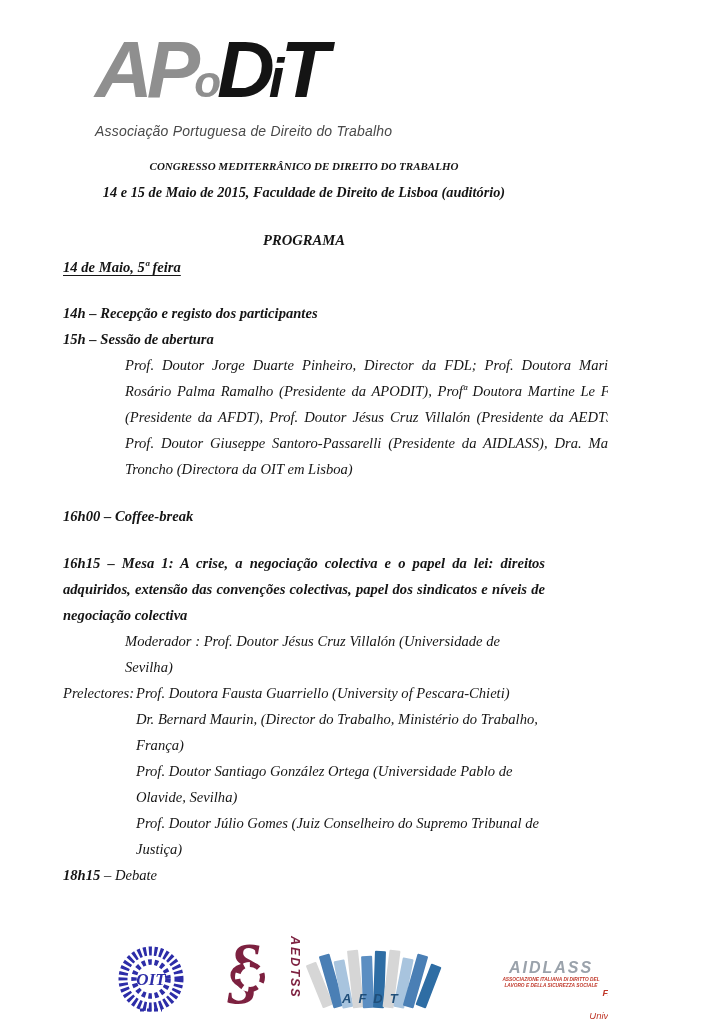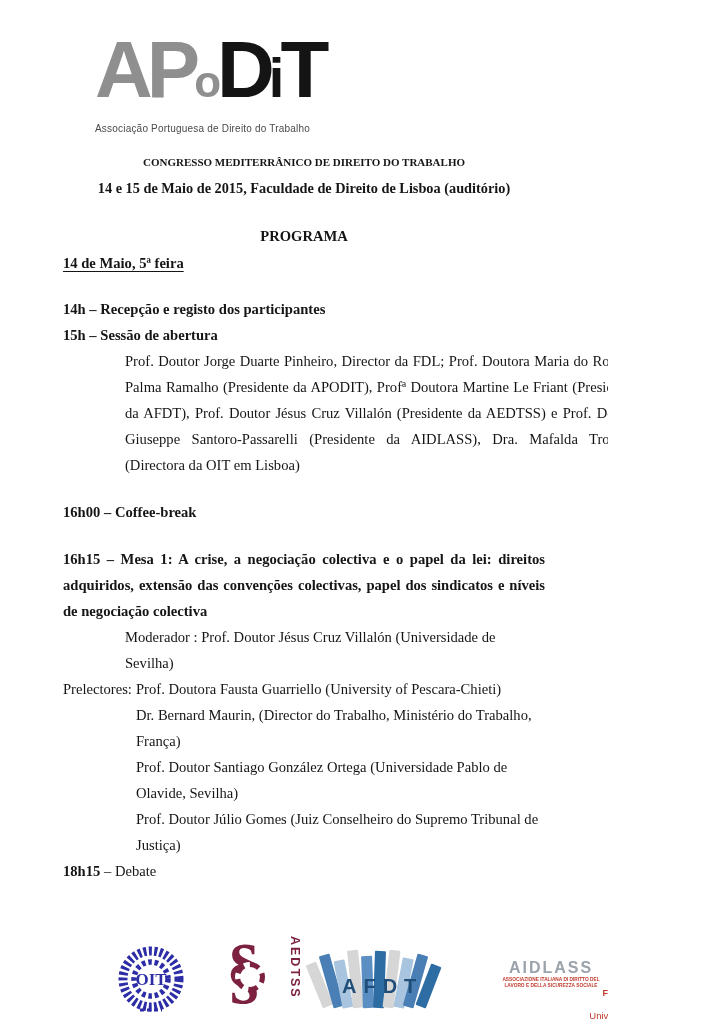--- a/index.html
+++ b/index.html
@@ -3,35 +3,36 @@
 <meta charset="utf-8">
 <style>
   html,body{margin:0;padding:0;background:#fff;}
   .page{
     position:relative;
     width:608px;height:1019px;
     background:#ffffff;
     font-family:"Liberation Serif", serif;
     color:#151515;
     overflow:hidden;
+    font-style:italic;
   }
   
   .apodit-logo{margin:36px 0 0 95px;line-height:1;}
   .apodit-letters{
     font-family:"Liberation Sans", sans-serif;
     font-weight:700;font-size:80px;line-height:68px;
     letter-spacing:-6px;white-space:nowrap;
   }
   .apodit-gray{color:#8f8f8f;}
   .apodit-black{color:#141414;}
   .apodit-letters .small-o{font-size:44px;letter-spacing:-4px;}
   .apodit-letters .small-i{font-size:56px;letter-spacing:-4px;}
   .apodit-tagline{
     font-family:"Liberation Sans", sans-serif;
-    font-size:10px;color:#4a4a4a;margin-top:8px;letter-spacing:.2px;
+    font-size:14px;color:#4a4a4a;margin-top:8px;letter-spacing:.2px;
   }
   
   .doc-title{margin-top:22px;text-align:center;font-weight:700;font-size:11px;}
   .doc-subtitle{margin-top:12px;text-align:center;font-weight:700;font-size:14.3px;}
   .program-heading{margin-top:31px;text-align:center;font-weight:700;font-size:14.6px;}
   .day-heading{
     margin:10px 63px 0 63px;font-weight:700;font-size:14.6px;
     text-decoration:underline;text-underline-offset:3px;
   }
   
@@ -63,23 +64,23 @@
   .aedtss-vtext{
     position:absolute;right:2px;top:2px;
     writing-mode:vertical-rl;
     font-family:"Liberation Sans",sans-serif;font-weight:700;
     font-size:12.5px;letter-spacing:2px;color:#7d2140;
   }
   
   .afdt{left:312px;top:18px;width:128px;height:68px;}
   .afdt-bar{position:absolute;bottom:8px;width:11px;border-radius:1px;}
   .afdt-text{
-    position:absolute;left:30px;bottom:18px;
+    position:absolute;left:30px;bottom:10px;
     font-family:"Liberation Sans",sans-serif;font-weight:700;
-    font-size:20px;letter-spacing:7px;color:#1f4e79;
+    font-size:13px;letter-spacing:7px;color:#1f4e79;
   }
   
   .aidlass{left:494px;top:30px;width:114px;height:40px;text-align:center;}
   .aidlass-name{
     font-family:"Liberation Sans",sans-serif;font-weight:700;
     font-size:16px;letter-spacing:2px;color:#9aa2ab;line-height:16px;
   }
   .aidlass-sub{
     margin-top:1px;font-family:"Liberation Sans",sans-serif;
     font-size:4.8px;line-height:1.2;color:#c0392b;font-weight:700;

